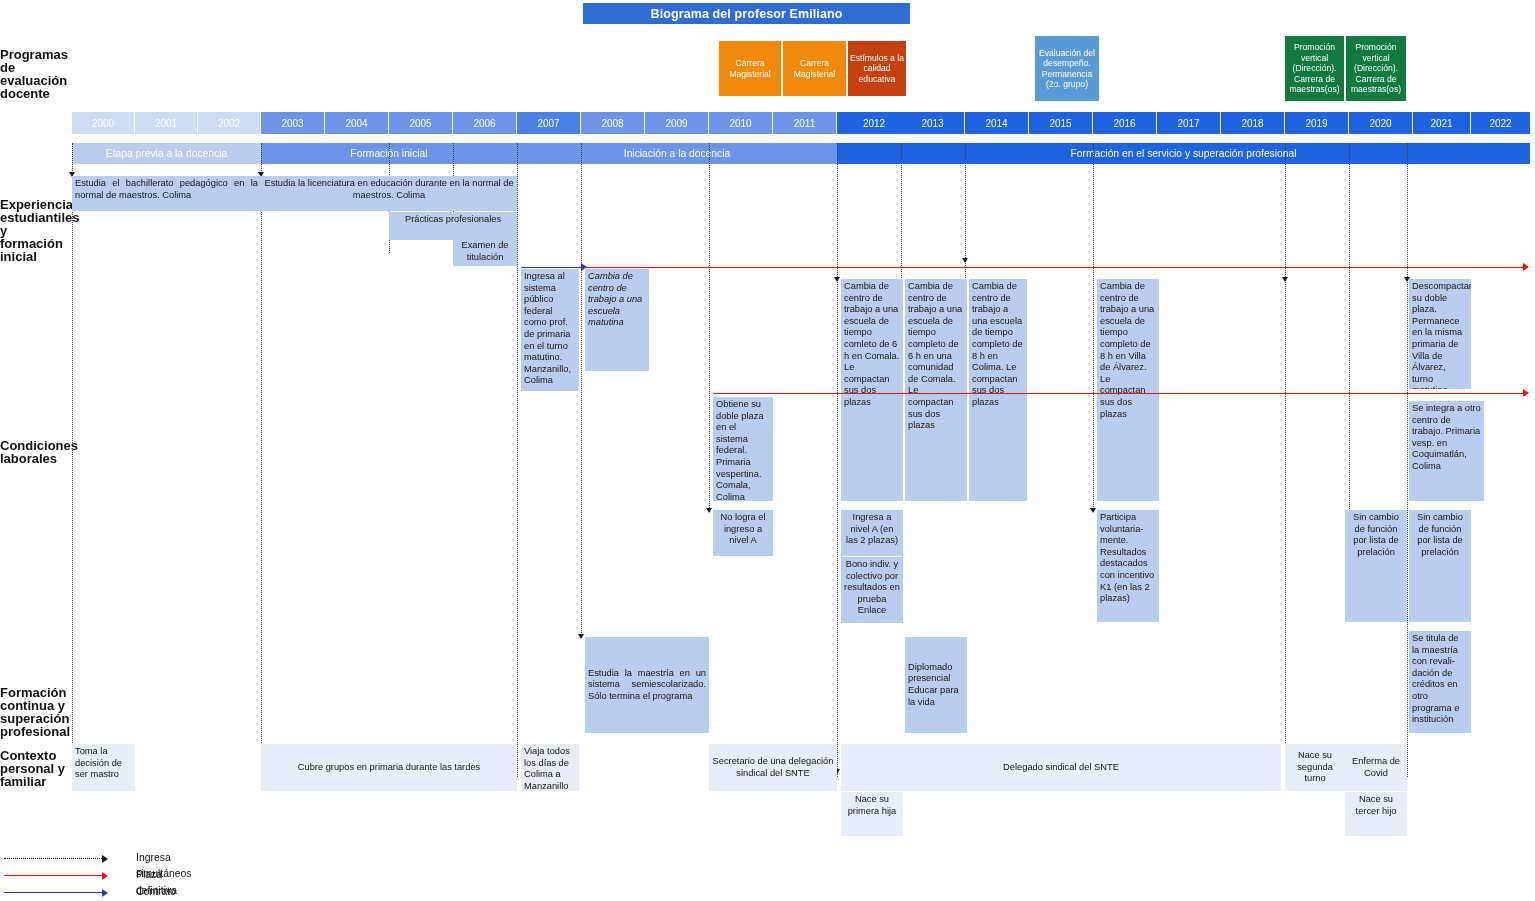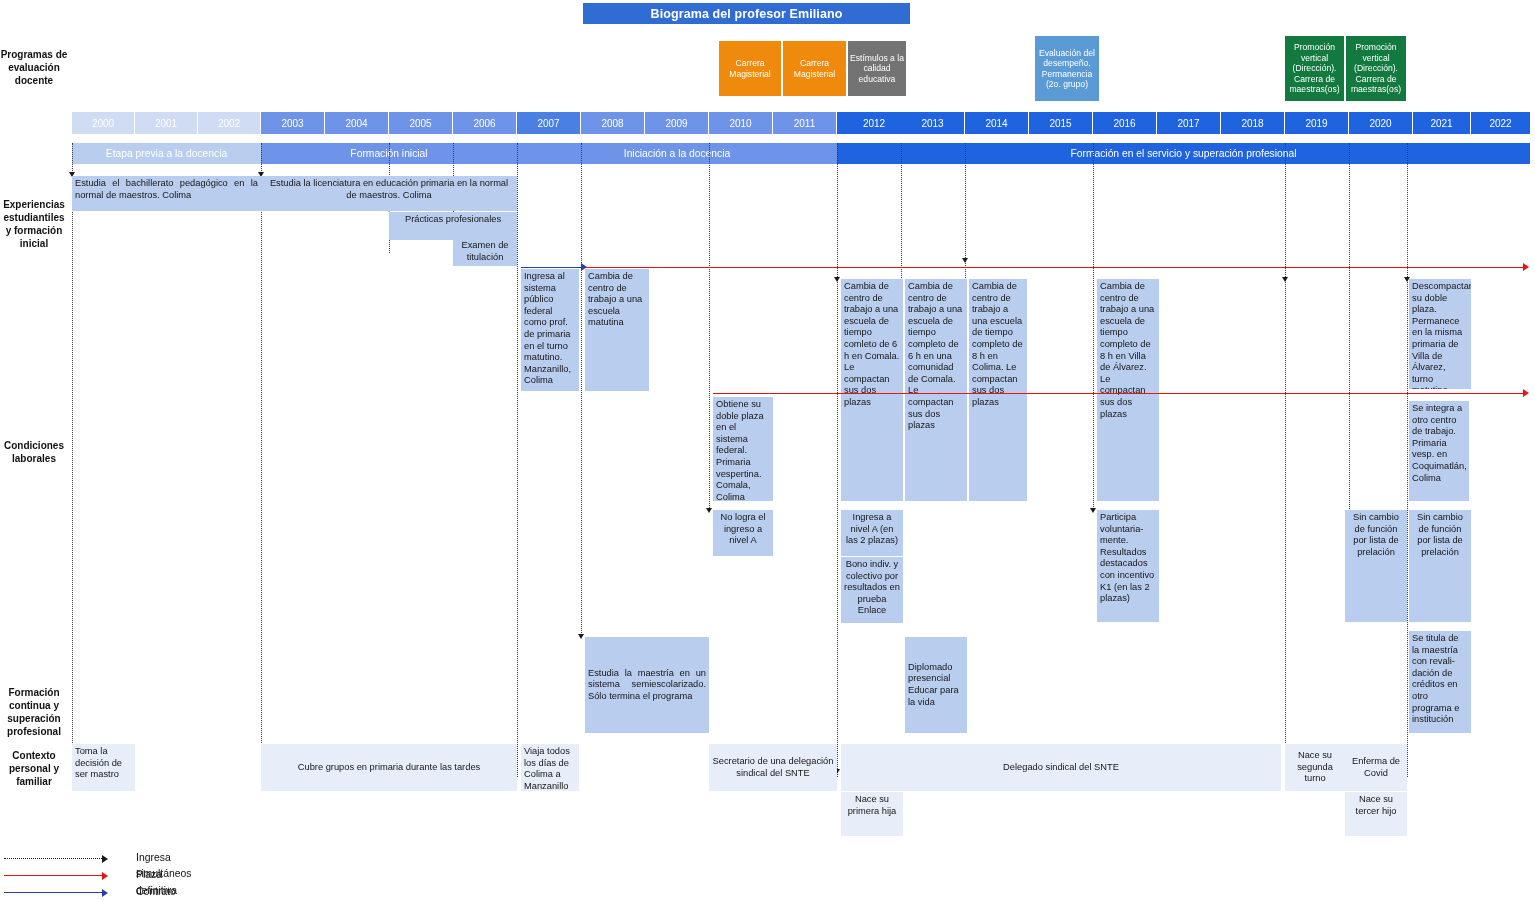--- a/index.html
+++ b/index.html
@@ -24,22 +24,22 @@
     color: #ffffff;
     font-size: 12.5px;
     font-weight: bold;
     display: flex; align-items: center; justify-content: center;
     letter-spacing: .1px;
   }
   
   .row-label {
     position: absolute;
     left: 0; width: 68px;
-    text-align: center;
-    font-size: 10px;
+    text-align: left;
+    font-size: 13px;
     font-weight: bold;
     line-height: 13px;
     color: #111;
   }
   
   .prog-box {
     position: absolute;
     border: 1px solid #ffffff;
     color: #ffffff;
     font-size: 8.6px;
@@ -140,21 +140,21 @@
   <div id="title-bar">Biograma del profesor Emiliano</div>
 
   <div class="row-label" style="top:48px;">Programas de evaluación docente</div>
   <div class="row-label" style="top:198px;">Experiencias estudiantiles y formación inicial</div>
   <div class="row-label" style="top:439px;">Condiciones laborales</div>
   <div class="row-label" style="top:686px;">Formación continua y superación profesional</div>
   <div class="row-label" style="top:749px;">Contexto personal y familiar</div>
 
   <div class="prog-box" style="left:718px; top:40px; width:64px; height:57px; background:#ef8a0c;">Carrera Magisterial</div>
   <div class="prog-box" style="left:782px; top:40px; width:65px; height:57px; background:#ef8a0c;">Carrera Magisterial</div>
-  <div class="prog-box" style="left:847px; top:40px; width:60px; height:57px; background:#737373;">Estímulos a la calidad educativa</div>
+  <div class="prog-box" style="left:847px; top:40px; width:60px; height:57px; background:#c2410c;">Estímulos a la calidad educativa</div>
   <div class="prog-box" style="left:1034px; top:35px; width:66px; height:67px; background:#5b9bd5;">Evaluación del desempeño. Permanencia (2o. grupo)</div>
   <div class="prog-box" style="left:1284px; top:35px; width:61px; height:67px; background:#12793f;">Promoción vertical (Dirección). Carrera de maestras(os)</div>
   <div class="prog-box" style="left:1345px; top:35px; width:62px; height:67px; background:#12793f;">Promoción vertical (Dirección). Carrera de maestras(os)</div>
 
   <div class="year-cell" style="left:72px;   width:63px; background:#cfdcf4;">2000</div>
   <div class="year-cell" style="left:135px;  width:63px; background:#cfdcf4;">2001</div>
   <div class="year-cell" style="left:198px;  width:63px; background:#cfdcf4;">2002</div>
   <div class="year-cell" style="left:261px;  width:64px; background:#6d94e8;">2003</div>
   <div class="year-cell" style="left:325px;  width:64px; background:#6d94e8;">2004</div>
   <div class="year-cell" style="left:389px;  width:64px; background:#6d94e8;">2005</div>
@@ -203,33 +203,33 @@
   <div class="arrow-down" style="left:577.5px; top:634px;"></div>
   <div class="arrow-down" style="left:705.5px; top:508px;"></div>
   <div class="arrow-down" style="left:833.5px; top:277px;"></div>
   <div class="arrow-down" style="left:833.5px; top:769px;"></div>
   <div class="arrow-down" style="left:961.5px; top:258px;"></div>
   <div class="arrow-down" style="left:1089.5px; top:508px;"></div>
   <div class="arrow-down" style="left:1281.5px; top:277px;"></div>
   <div class="arrow-down" style="left:1403.5px; top:277px;"></div>
 
   <div class="cbox just" style="left:72px; top:176px; width:189px; height:35px;">Estudia el bachillerato pedagógico en la normal de maestros. Colima</div>
-  <div class="cbox ctr" style="left:261px; top:176px; width:256px; height:35px;">Estudia la licenciatura en educación primaria en la normal de maestros. Colima</div>
+  <div class="cbox ctr" style="left:261px; top:176px; width:256px; height:35px;">Estudia la licenciatura en educación durante en la normal de maestros. Colima</div>
   <div class="cbox ctr" style="left:389px; top:212px; width:128px; height:28px;">Prácticas profesionales</div>
   <div class="cbox ctr" style="left:453px; top:238px; width:64px; height:28px;">Examen de titulación</div>
 
   <div class="cbox" style="left:521px; top:269px; width:58px; height:122px;">Ingresa al sistema público federal como prof. de primaria en el turno matutino. Manzanillo, Colima</div>
-  <div class="cbox" style="left:585px; top:269px; width:64px; height:122px;">Cambia de centro de trabajo a una escuela matutina</div>
+  <div class="cbox" style="left:585px; top:269px; width:64px; height:102px;font-style:italic;">Cambia de centro de trabajo a una escuela matutina</div>
   <div class="cbox" style="left:713px; top:397px; width:60px; height:104px;">Obtiene su doble plaza en el sistema federal. Primaria vespertina. Comala, Colima</div>
   <div class="cbox" style="left:841px; top:279px; width:62px; height:222px;">Cambia de centro de trabajo a una escuela de tiempo comleto de 6 h en Comala. Le compactan sus dos plazas</div>
   <div class="cbox" style="left:905px; top:279px; width:62px; height:222px;">Cambia de centro de trabajo a una escuela de tiempo completo de 6 h en una comunidad de Comala. Le compactan sus dos plazas</div>
   <div class="cbox" style="left:969px; top:279px; width:58px; height:222px;">Cambia de centro de trabajo a una escuela de tiempo completo de 8 h en Colima. Le compactan sus dos plazas</div>
   <div class="cbox" style="left:1097px; top:279px; width:62px; height:222px;">Cambia de centro de trabajo a una escuela de tiempo completo de 8 h en Villa de Álvarez. Le compactan sus dos plazas</div>
   <div class="cbox" style="left:1409px; top:279px; width:62px; height:110px;">Descompactan su doble plaza. Permanece en la misma primaria de Villa de Álvarez, turno matutino</div>
-  <div class="cbox" style="left:1409px; top:401px; width:60px; height:100px;">Se integra a otro centro de trabajo. Primaria vesp. en Coquimatlán, Colima</div>
+  <div class="cbox" style="left:1409px; top:401px; width:75px; height:100px;">Se integra a otro centro de trabajo. Primaria vesp. en Coquimatlán, Colima</div>
 
   <div class="cbox ctr" style="left:713px; top:510px; width:60px; height:46px;">No logra el ingreso a nivel A</div>
   <div class="cbox ctr" style="left:841px; top:510px; width:62px; height:46px;">Ingresa a nivel A (en las 2 plazas)</div>
   <div class="cbox ctr" style="left:841px; top:557px; width:62px; height:66px;">Bono indiv. y colectivo por resultados en prueba Enlace</div>
   <div class="cbox" style="left:1097px; top:510px; width:62px; height:112px;">Participa voluntaria-mente. Resultados destacados con incentivo K1 (en las 2 plazas)</div>
   <div class="cbox ctr" style="left:1345px; top:510px; width:62px; height:112px;">Sin cambio de función por lista de prelación</div>
   <div class="cbox ctr" style="left:1409px; top:510px; width:62px; height:112px;">Sin cambio de función por lista de prelación</div>
 
   <div class="hline blue" style="left:521px; top:267px; width:62px;"></div>
   <div class="arrow-right blue" style="left:581px; top:263px;"></div>

